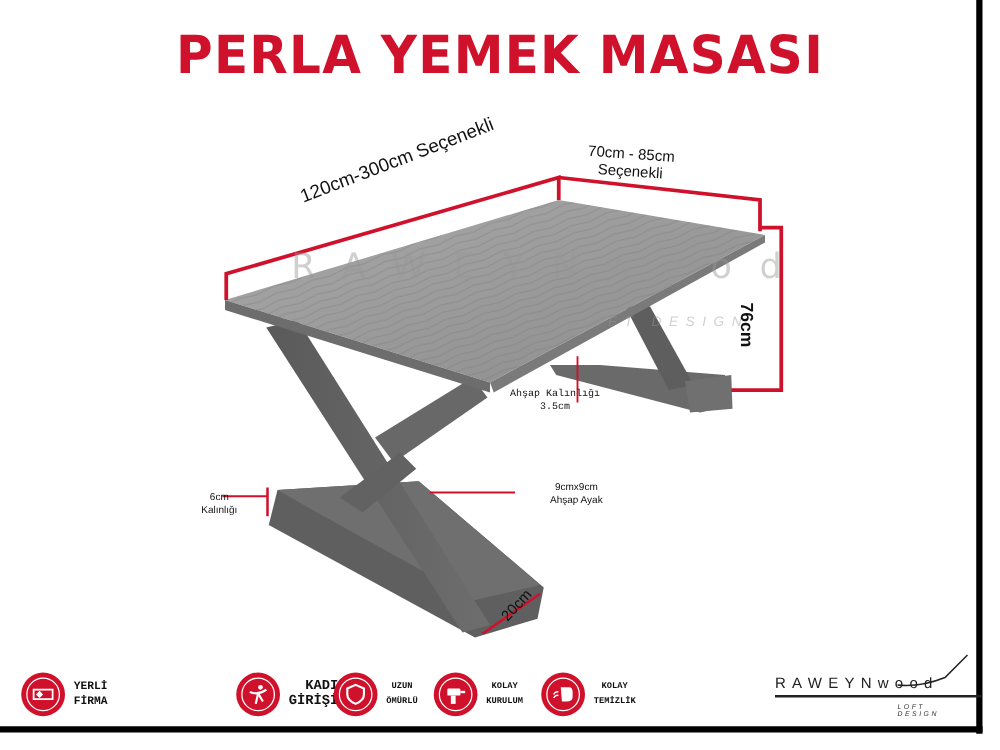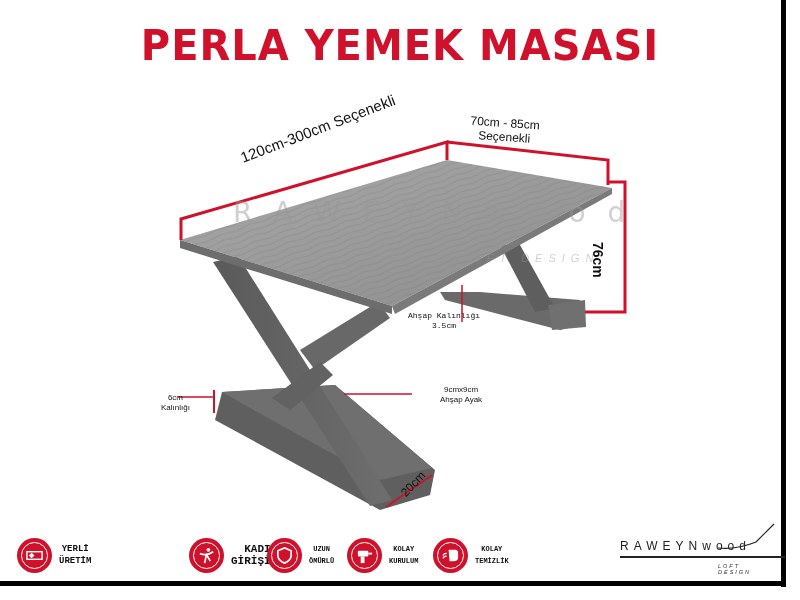--- a/index.html
+++ b/index.html
@@ -114,21 +114,21 @@
   <div class="feat" style="left:0">
     <div class="feat-icon">
         <div class="ring"></div>
       <svg viewBox="0 0 20 20">
           <rect x="2" y="6" width="16" height="8" fill="none" stroke="#fff" stroke-width="1.5"></rect>
           <path d="M4 10 L7 7 L10 10 L7 13 Z" fill="#fff"></path>
         </svg>
     </div>
     <div class="feat-text" style="font-size:9px">
       <div>YERLİ</div>
-      <div>ÜRETİM</div>
+      <div>FİRMA</div>
     </div>
   </div>
   <div class="feat" style="left:172px">
     <div class="feat-icon">
         <div class="ring"></div>
       <svg viewBox="0 0 20 20">
           <circle cx="12" cy="4" r="2" fill="#fff"></circle>
           <path d="M3 8 Q10 11 17 6 M10 9 L8 18 M10 9 L14 16" stroke="#fff" stroke-width="1.8" fill="none"></path>
         </svg>
     </div>

